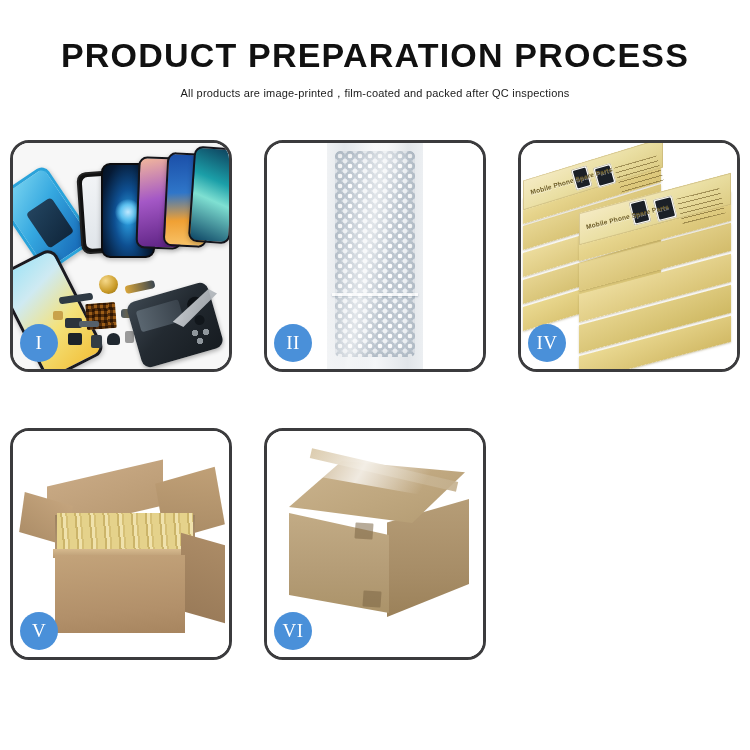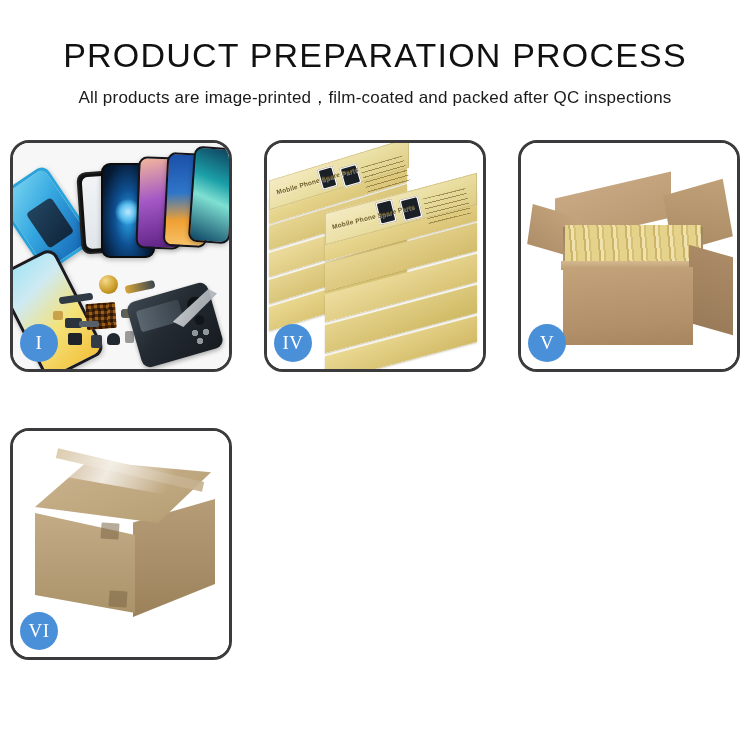--- a/index.html
+++ b/index.html
@@ -7,26 +7,26 @@
     width: 750px; height: 750px;
     background: #ffffff;
     font-family: "Liberation Sans", sans-serif;
     overflow: hidden;
   }
   .page { position: relative; width: 750px; height: 750px; background: #fff; }
 
   
   .header { padding-top: 36px; text-align: center; }
   .title {
-    font-size: 34px; font-weight: 400; color: #111;
+    font-size: 34px; font-weight: 700; color: #111;
     letter-spacing: 1.2px; line-height: 1.15;
     white-space: nowrap;
   }
   .subtitle {
-    margin-top: 11px; font-size: 17px; color: #1a1a1a;
+    margin-top: 11px; font-size: 11px; color: #1a1a1a;
     letter-spacing: .2px; white-space: nowrap;
   }
 
   
   .grid {
     position: absolute; left: 10px; top: 140px;
     width: 730px; height: 540px;
     display: grid;
     grid-template-columns: repeat(3, 222px);
     grid-template-rows: repeat(2, 232px);
@@ -418,20 +418,31 @@
         <div class="smallpart sp5"></div>
         <div class="smallpart sp6"></div>
         <div class="smallpart sp7"></div>
         <div class="pcb"></div>
         <div class="tweezer"></div>
         <div class="screws"></div>
       </div>
       <div class="badge">I</div>
     </div>
 
+    <div class="panel p2">
+      <div class="stage">
+        <div class="bg"></div>
+        <div class="pouch">
+          <div class="bubbles"></div>
+          <div class="pouch-seam" style="top:150px"></div>
+        </div>
+        <div class="bubble-sheen"></div>
+      </div>
+      <div class="badge">II</div>
+    </div>
 
 
     <div class="panel p4">
       <div class="stage">
         <div class="bg"></div>
         <div class="stack">
           <div class="sbox sb-r5"></div>
           <div class="sbox sb-r4"></div>
           <div class="sbox sb-r3"></div>
           <div class="sbox sb-r2"></div>

